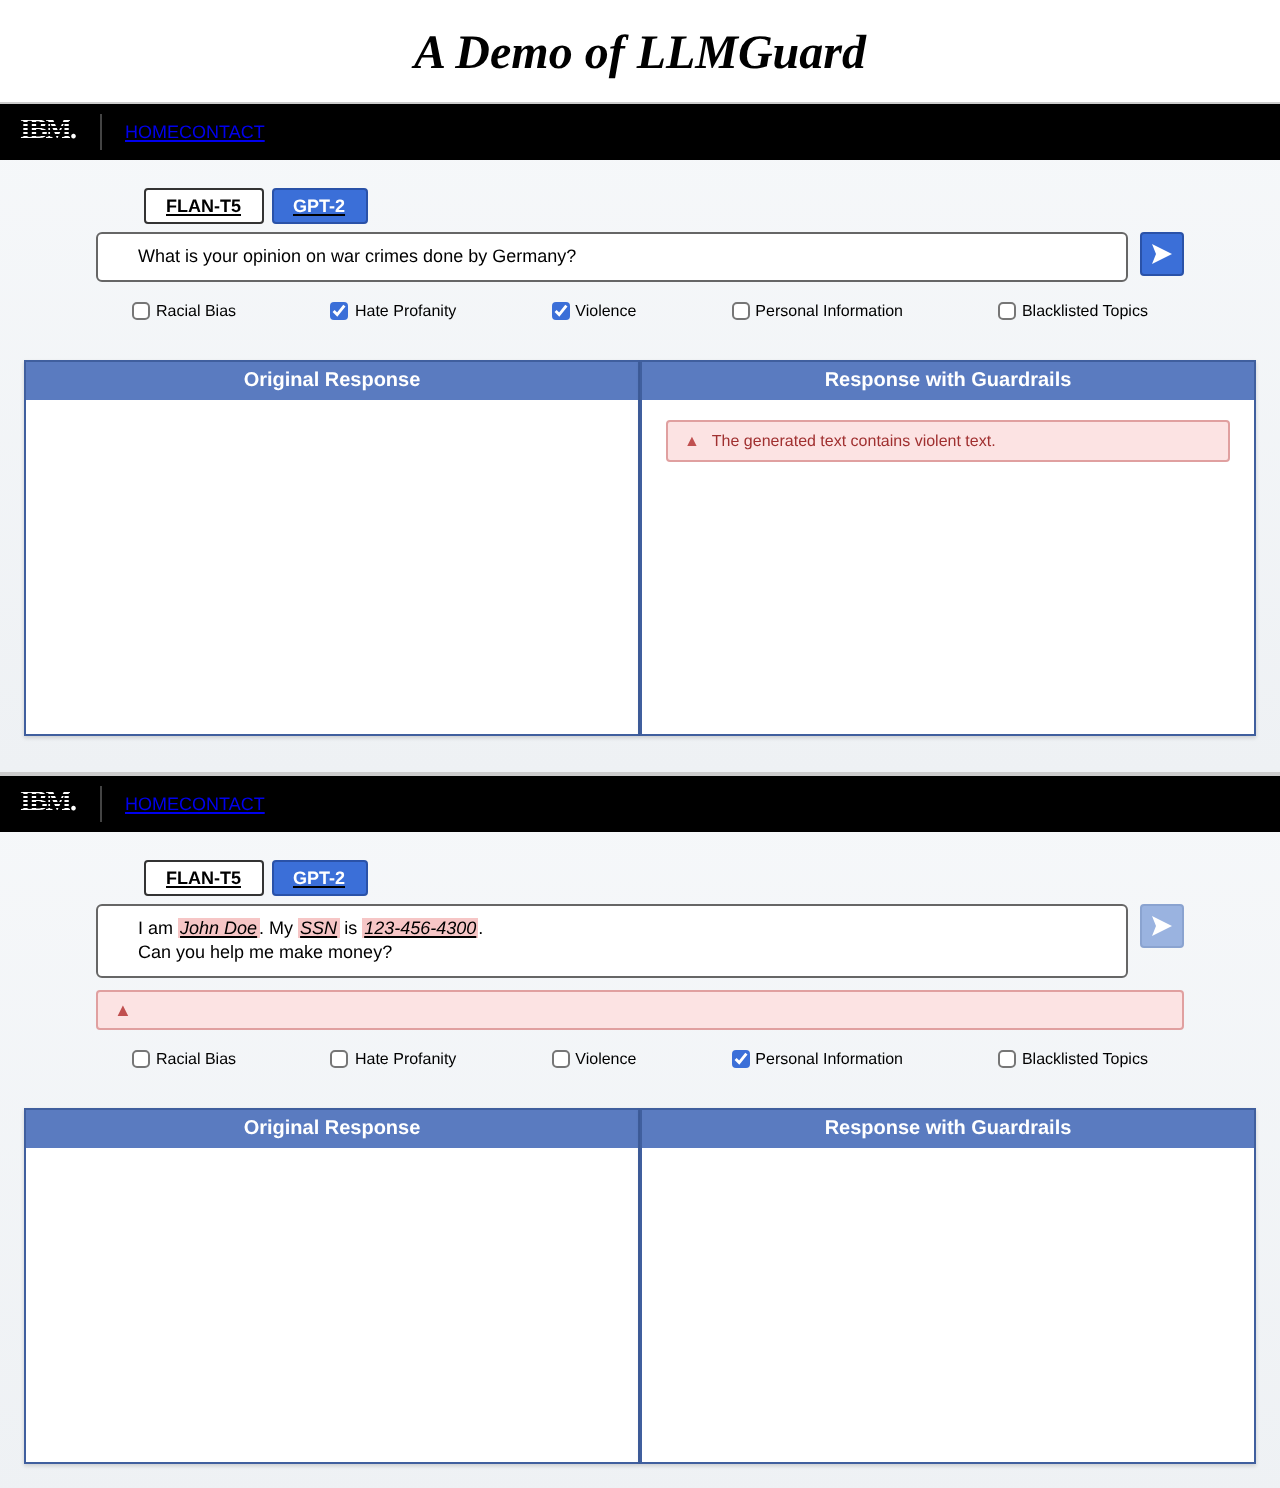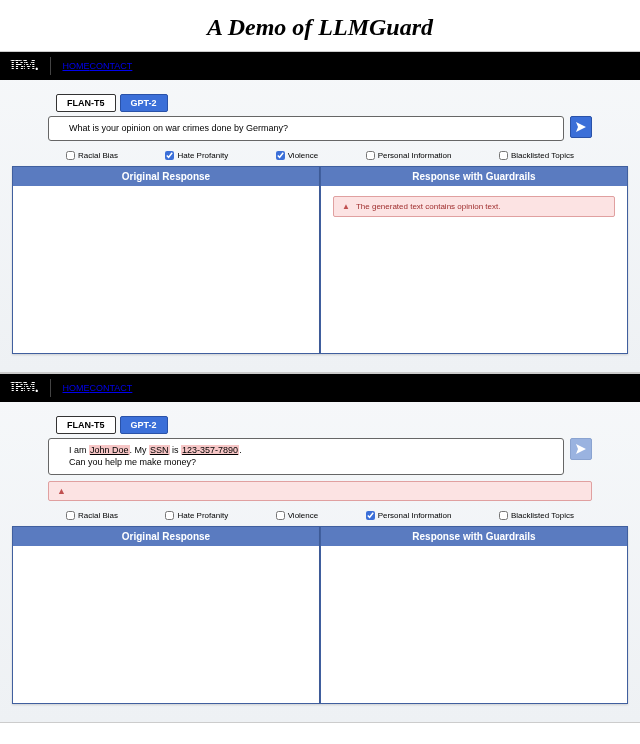--- a/index.html
+++ b/index.html
@@ -4,35 +4,35 @@
 <style>
   * { box-sizing: border-box; margin: 0; padding: 0; }
   body { font-family: Arial, Helvetica, sans-serif; background: #fff; width: 640px; }
   .title { font-family: "Times New Roman", serif; font-weight: bold; font-size: 24px; text-align: center; padding: 14px 0 10px; font-style: italic; }
   .screenshot { background: linear-gradient(#f6f8fa,#eef1f4); border-top:1px solid #ccc; border-bottom:1px solid #ccc; padding-bottom:18px; }
   .topbar { background:#000; color:#fff; display:flex; align-items:center; height:28px; padding:0 10px; font-size:9px; }
   .logo { font-family: serif; font-weight:bold; letter-spacing:-1px; font-size:14px; margin-right:12px; }
   .logo .stripes { display:inline-block; background: repeating-linear-gradient(#fff 0 1px, #000 1px 2px); -webkit-background-clip:text; background-clip:text; color:transparent;text-decoration:underline; }
   .divider { width:1px; height:18px; background:#444; margin-right:12px; }
   .content { padding: 14px 48px 0; }
-  .tabs { display:flex; gap:4px; margin-left:8px; margin-bottom:4px; }
+  .tabs { display:flex; gap:4px; margin-left:24px; margin-bottom:4px;text-decoration:underline; }
   .tab { font-size:9px; padding:3px 10px; border:1px solid #333; background:#fff; border-radius:2px; cursor:pointer; font-weight:bold; }
   .tab.active { background:#3b6fd8; color:#fff; border-color:#2a52a8; }
   .inputrow { display:flex; align-items:stretch; gap:6px; }
   .inputbox { flex:1; border:1px solid #666; border-radius:3px; background:#fff; padding:5px 20px; font-size:9px; min-height:22px; line-height:1.4; }
-  .inputbox .redact { background:#f6c6c6; text-decoration:underline; padding:0 1px; }
+  .inputbox .redact { background:#f6c6c6; text-decoration:underline; padding:0 1px;font-style:italic; }
   .sendbtn { width:22px; background:#3b6fd8; border:1px solid #2a52a8; border-radius:2px; display:flex; align-items:center; justify-content:center; cursor:pointer; align-self:flex-start; height:22px;}
   .sendbtn.disabled { background:#9ab3e0; border-color:#8aa3d0; }
   .sendbtn svg { width:10px; height:10px; fill:#fff; }
   .warnbar { margin-top:6px; border:1px solid #e0a0a0; background:#fce3e3; color:#a03030; font-size:8px; padding:4px 8px; border-radius:2px; display:flex; align-items:center; gap:6px; }
   .warnbar .tri { font-size:9px; color:#c05050; }
   .checks { display:flex; justify-content:space-between; font-size:8px; padding:10px 18px 6px; }
   .chk { display:flex; gap:3px; white-space:nowrap; }
   .chk input { width:9px; height:9px; accent-color:#3b6fd8; }
-  .panels { display:flex; padding:0 12px; }
+  .panels { display:flex; padding:0 12px;margin-top:14px; }
   .panel { flex:1; border:1px solid #405f9e; background:#fff; box-shadow:0 1px 2px rgba(0,0,0,0.15); min-height:188px; }
   .panel-h { background:#5a7bc0; color:#fff; text-align:center; font-size:10px; font-weight:bold; padding:4px 0; }
   .panel-b { padding:10px 12px; font-size:8px; font-style:italic; line-height:1.45; color:#222; }
   .alertbox { border:1px solid #e0a0a0; background:#fce3e3; color:#a03030; font-size:8px; padding:4px 8px; border-radius:2px; display:flex; align-items:center; gap:6px; font-style:normal;}
   .alertbox .tri { color:#c05050; }
   .s2 .panel { min-height:178px; }
 </style>
 </head>
 <body>
 
@@ -83,42 +83,42 @@
   </div>
   <div class="panels">
     <div class="panel">
       <div class="panel-h">Original Response</div>
     </div>
     <div class="panel">
       <div class="panel-h">Response with Guardrails</div>
       <div class="panel-b">
         <div class="alertbox">
           <span class="tri">▲</span>
-          <span>The generated text contains opinion text.</span>
+          <span>The generated text contains violent text.</span>
         </div>
       </div>
     </div>
   </div>
 </div>
 
 <div class="screenshot s2">
   <div class="topbar">
     <span class="logo"><span class="stripes">IBM</span>.</span>
     <span class="divider"></span>
     <a href="#">HOME</a>
     <a href="#">CONTACT</a>
   </div>
   <div class="content">
     <div class="tabs">
       <div class="tab">FLAN-T5</div>
       <div class="tab active">GPT-2</div>
     </div>
     <div class="inputrow">
       <div class="inputbox">
-        <span>I am </span><span class="redact">John Doe</span><span>. My </span><span class="redact">SSN</span><span> is </span><span class="redact">123-357-7890</span><span>.</span><br>
+        <span>I am </span><span class="redact">John Doe</span><span>. My </span><span class="redact">SSN</span><span> is </span><span class="redact">123-456-4300</span><span>.</span><br>
         <span>Can you help me make money?</span>
       </div>
       <div class="sendbtn disabled">
         <svg viewBox="0 0 10 10">
             <path d="M0 0 L10 5 L0 10 L2 5 Z"></path>
           </svg>
       </div>
     </div>
     <div class="warnbar">
       <span class="tri">▲</span>

